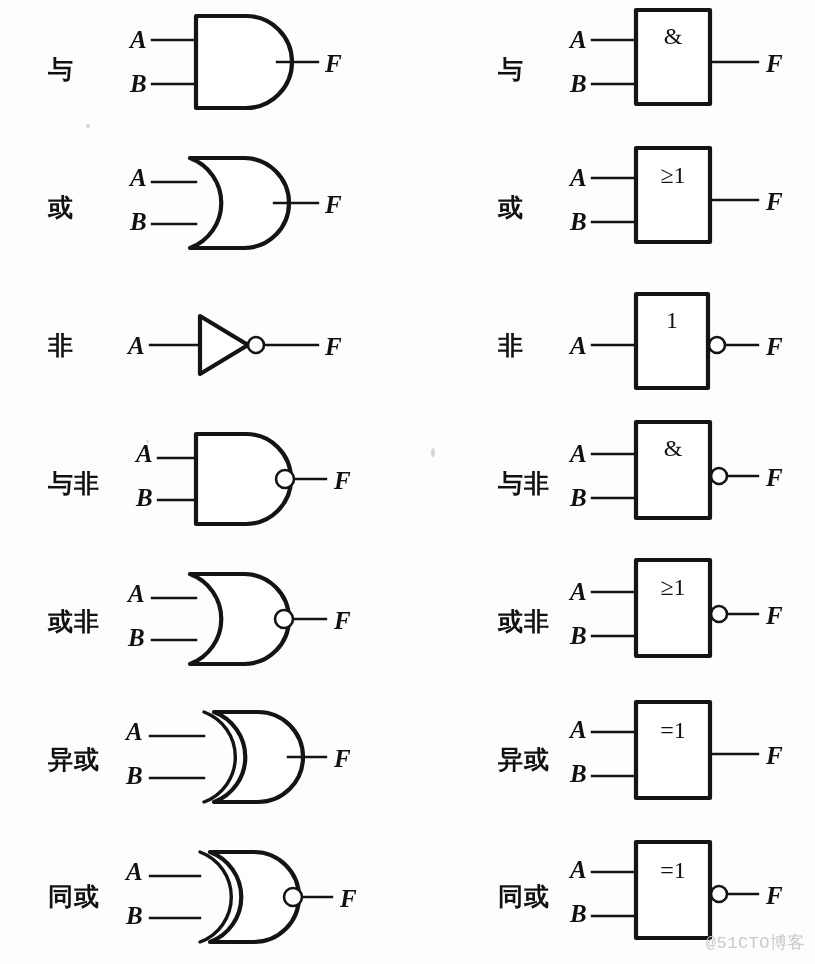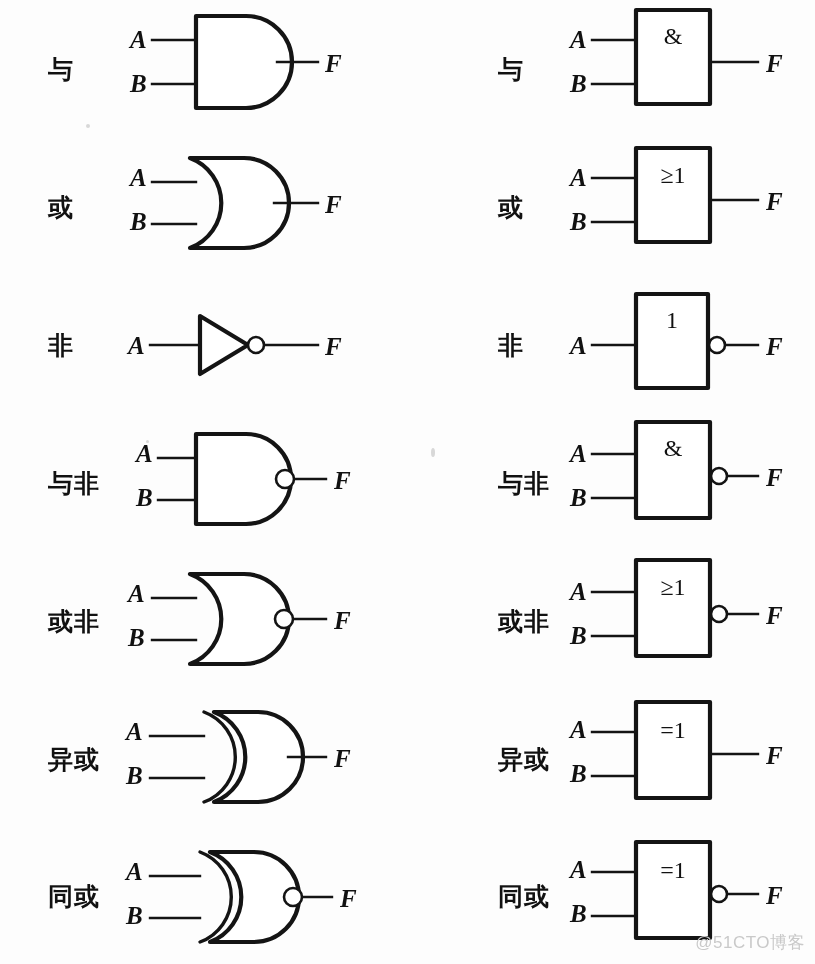--- a/index.html
+++ b/index.html
@@ -92,21 +92,21 @@
   }
   .bubble {
     stroke: #141414;
     stroke-width: 2.6;
     fill: #ffffff;
   }
   #watermark {
     position: absolute;
     right: 10px;
     bottom: 10px;
-    font-family: Liberation Sans, sans-serif;
+    font-family: Liberation Mono, monospace;
     font-size: 17px;
     color: #c9c9c9;
     letter-spacing: 0.5px;
     white-space: nowrap;
     user-select: none;
   }
   .speck {
     position: absolute;
     background: #d8d8d8;
     border-radius: 50%;

